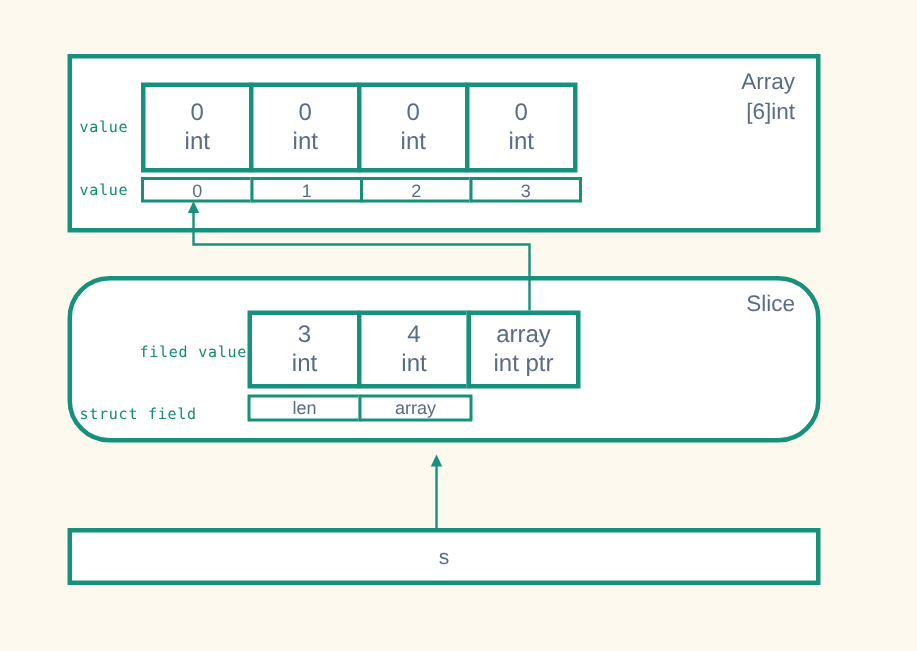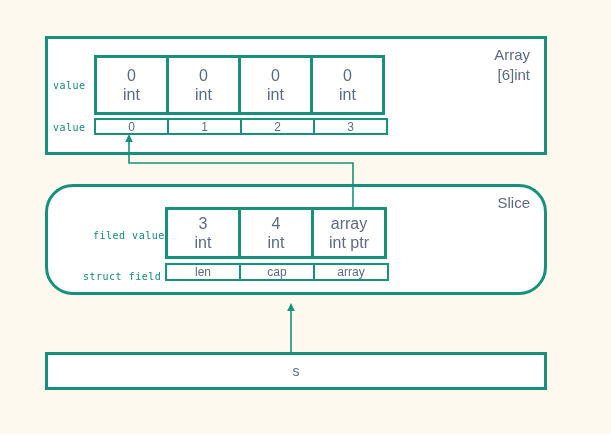--- a/index.html
+++ b/index.html
@@ -49,21 +49,21 @@
     position: absolute;
     color: #138a76;
     font-family: "DejaVu Sans Mono", "Liberation Mono", monospace;
     font-size: 10px;
     letter-spacing: 0.5px;
     white-space: nowrap;
   }
   #label-value        { left: 53px; top: 80px; }
   #label-index        { left: 53px; top: 122px; }
   #label-filed-value  { left: 53px; top: 230px; margin-left: 40px; }
-  #label-struct-field { left: 53px; top: 271px; margin-left: 30px; }
+  #label-struct-field { left: 53px; top: 271px; }
 
   
   .cell-row {
     position: absolute;
     display: flex;
     box-sizing: border-box;
   }
   .cell {
     box-sizing: border-box;
     background: #ffffff;
@@ -192,21 +192,20 @@
       <span class="v2">int</span>
     </div>
     <div class="cell">
       <span class="v1">array</span>
       <span class="v2">int ptr</span>
     </div>
   </div>
 
   <div class="cell-row row-short" id="slice-field-row">
     <div class="cell">len</div>
-    <div class="cell">cap</div>
     <div class="cell">array</div>
   </div>
 
   <div class="outer-box" id="var-box"></div>
   <div id="var-text">s</div>
 
   <svg id="connectors" viewBox="0 0 611 434">
 
     <g>
       <path d="M 353 207 L 353 163 L 129 163 L 129 141" fill="none" stroke="#17917b" stroke-width="1.6"></path>

